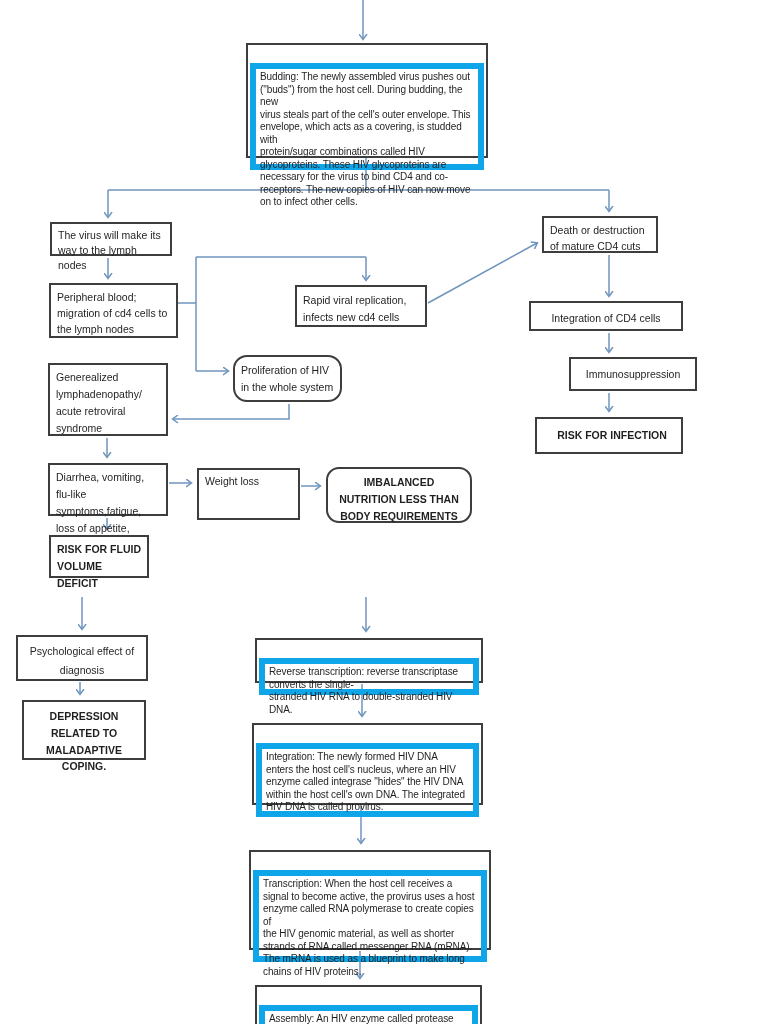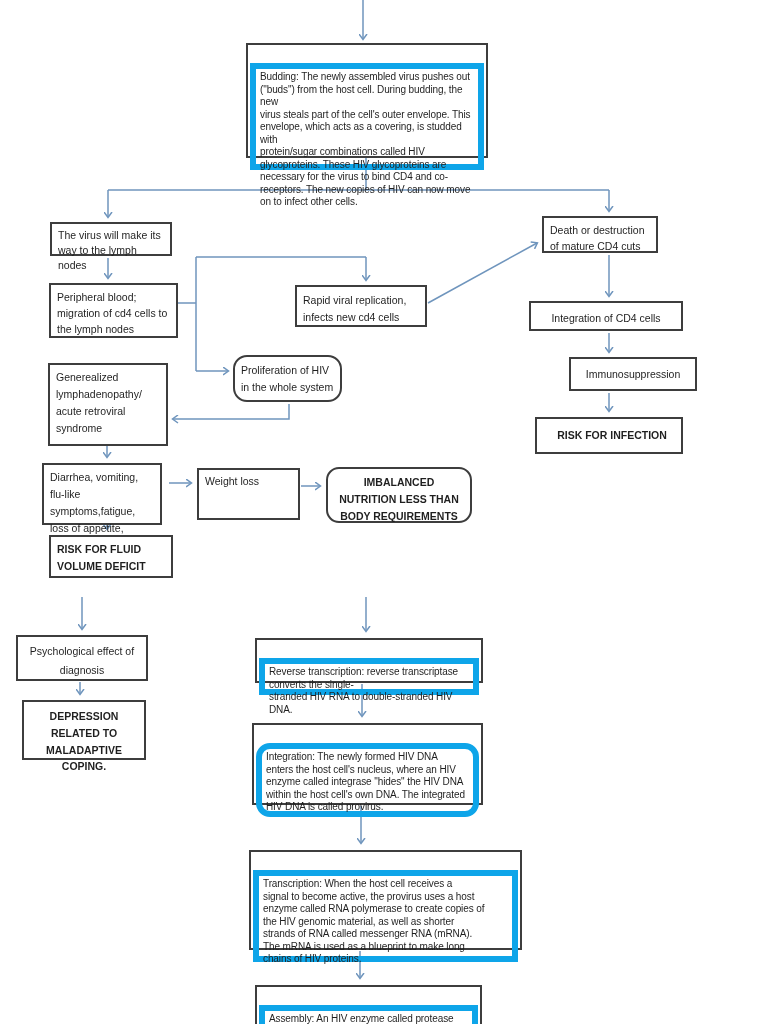--- a/index.html
+++ b/index.html
@@ -17,21 +17,21 @@
   }
   .node.dbl{padding:2px;}
   .node.dbl .inner{
     border:6px solid #0ea5e9;box-sizing:border-box;width:100%;height:100%;
     padding:2px 4px;font-size:10px;line-height:12.5px;letter-spacing:-0.1px;
     white-space:pre-line;
   }
   .node.c{text-align:center;}
   .node.b{font-weight:bold;font-size:10.5px;}
   .n-budding .inner{line-height:12px;font-size:9.5px;}
-  .n-integration .inner{line-height:16px;border-radius:14px;}
+  .n-integration .inner{line-height:16px;}
   .n-transcription .inner{line-height:14px;}
   .n-assembly .inner{line-height:13px;}
   .n-suppression,.n-immuno{padding-top:7px;}
   .n-riskinf{padding-top:8px;}
   .n-psych{padding-top:5px;line-height:1.8;}
   .n-depression{padding-top:6px;line-height:1.6;}
   .n-imbalanced{padding-top:5px;line-height:1.6;}
 </style>
 </head>
 <body>
@@ -91,51 +91,51 @@
   <div class="node" style="left:49px;top:283px;width:129px;height:55px;line-height:16px;">Peripheral blood; migration of cd4 cells to the lymph nodes</div>
 
   <div class="node" style="left:295px;top:285px;width:132px;height:42px;line-height:17px;padding-top:5px;">Rapid viral replication, infects new cd4 cells</div>
 
   <div class="node c n-suppression" style="left:529px;top:301px;width:154px;height:30px;">Integration of CD4 cells</div>
 
   <div class="node" style="left:233px;top:355px;width:109px;height:47px;line-height:17px;padding-top:5px;border-radius:14px;">Proliferation of HIV in the whole system</div>
 
   <div class="node c n-immuno" style="left:529px;top:357px;width:128px;height:34px;margin-left:40px;">Immunosuppression</div>
 
-  <div class="node" style="left:48px;top:363px;width:120px;height:83px;line-height:17px;">Generealized lymphadenopathy/ acute retroviral syndrome</div>
+  <div class="node" style="left:48px;top:363px;width:120px;height:73px;line-height:17px;">Generealized lymphadenopathy/ acute retroviral syndrome</div>
 
   <div class="node c b n-riskinf" style="left:535px;top:417px;width:148px;height:37px;padding-left:12px;">RISK FOR INFECTION</div>
 
-  <div class="node" style="left:42px;top:463px;width:120px;height:62px;line-height:17px;">Diarrhea, vomiting, flu-like symptoms,fatigue, loss of appetite,</div>
+  <div class="node" style="left:48px;top:463px;width:120px;height:53px;line-height:17px;">Diarrhea, vomiting, flu-like symptoms,fatigue, loss of appetite,</div>
 
   <div class="node" style="left:197px;top:468px;width:103px;height:52px;padding-top:3px;">Weight loss</div>
 
   <div class="node c b n-imbalanced" style="left:326px;top:467px;width:146px;height:56px;border-radius:13px;">IMBALANCED NUTRITION LESS THAN BODY REQUIREMENTS</div>
 
-  <div class="node b" style="left:49px;top:535px;width:124px;height:43px;line-height:17px;">RISK FOR FLUID VOLUME DEFICIT</div>
+  <div class="node b" style="left:49px;top:535px;width:100px;height:43px;line-height:17px;">RISK FOR FLUID VOLUME DEFICIT</div>
 
   <div class="node c n-psych" style="left:16px;top:635px;width:132px;height:46px;">Psychological effect of diagnosis</div>
 
   <div class="node c b n-depression" style="left:22px;top:700px;width:124px;height:60px;">DEPRESSION RELATED TO MALADAPTIVE COPING.</div>
 
   <div class="node dbl" style="left:255px;top:638px;width:228px;height:45px;">
     <div class="inner">Reverse transcription:  reverse transcriptase
 converts the single-
 stranded HIV RNA to double-stranded HIV DNA.</div>
   </div>
 
   <div class="node dbl n-integration" style="left:252px;top:723px;width:231px;height:82px;">
     <div class="inner">Integration: The newly formed HIV DNA
 enters the host cell's nucleus, where an HIV
 enzyme called integrase "hides" the HIV DNA
 within the host cell's own DNA. The integrated
 HIV DNA is called provirus.</div>
   </div>
 
-  <div class="node dbl n-transcription" style="left:249px;top:850px;width:273px;height:100px;">
+  <div class="node dbl n-transcription" style="left:249px;top:850px;width:242px;height:100px;">
     <div class="inner">Transcription: When the host cell receives a
 signal to become active, the provirus uses a host
 enzyme called RNA polymerase to create copies of
 the HIV genomic material, as well as shorter
 strands of RNA called messenger RNA (mRNA).
 The mRNA is used as a blueprint to make long
 chains of HIV proteins.</div>
   </div>
 
   <div class="node dbl n-assembly" style="left:255px;top:985px;width:227px;height:62px;">

